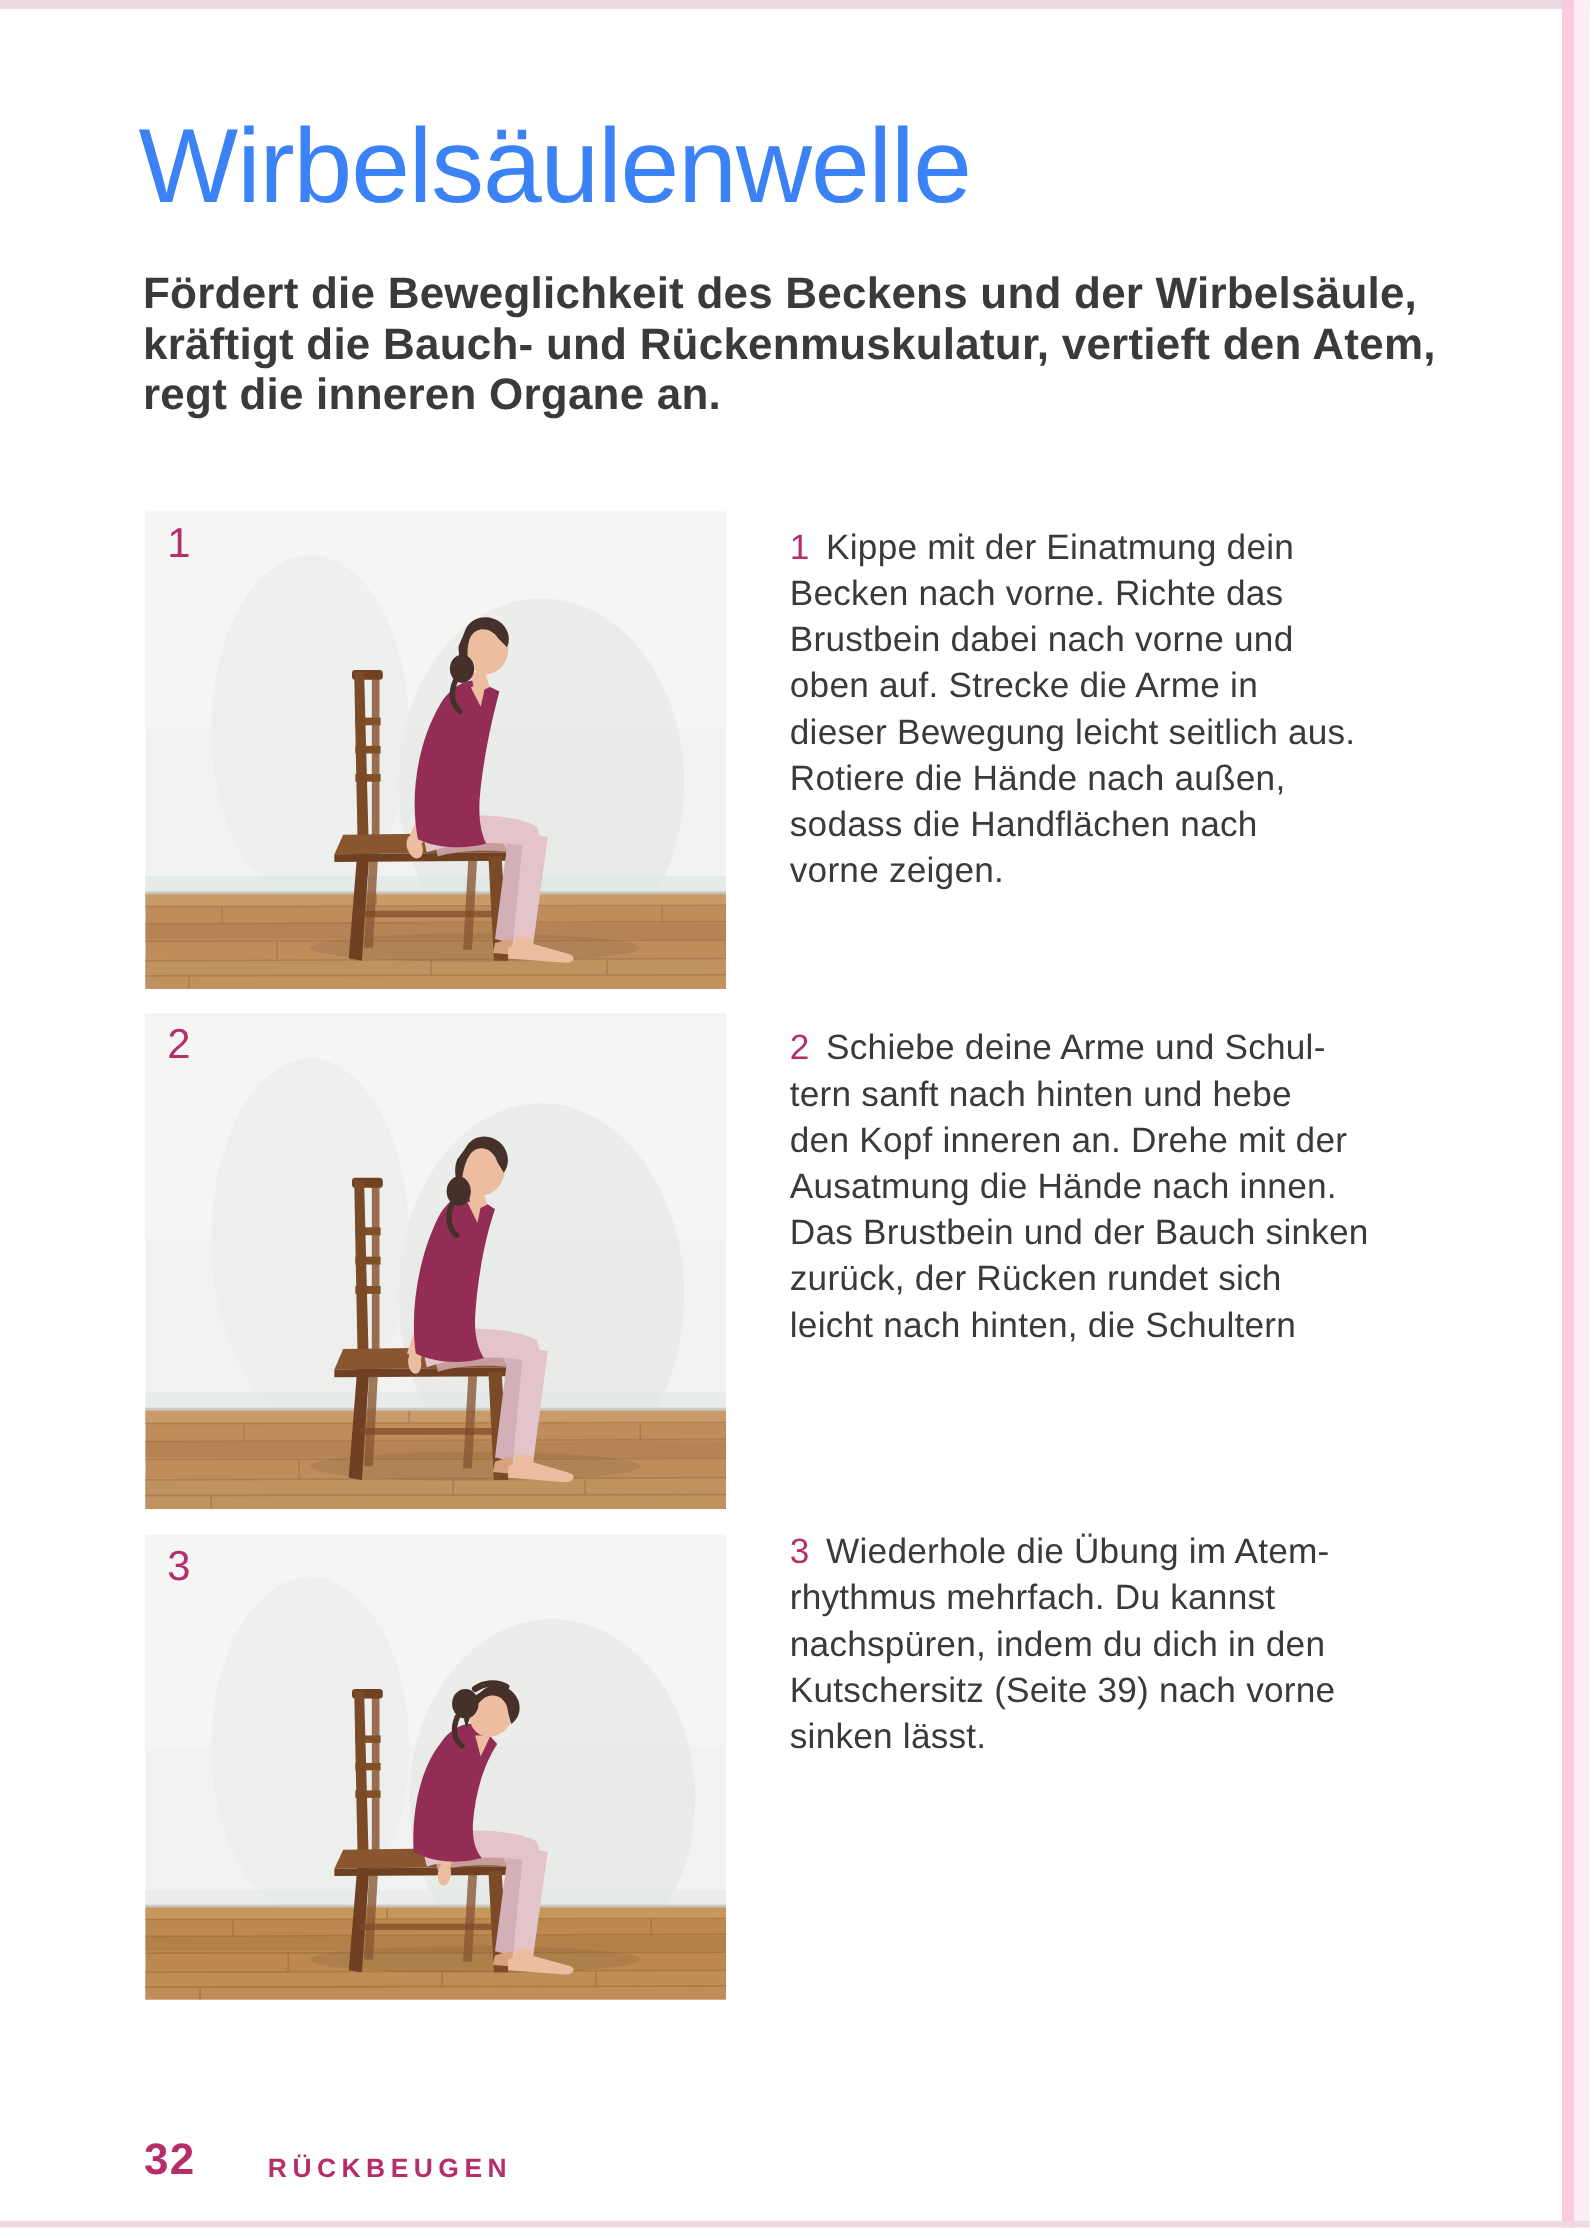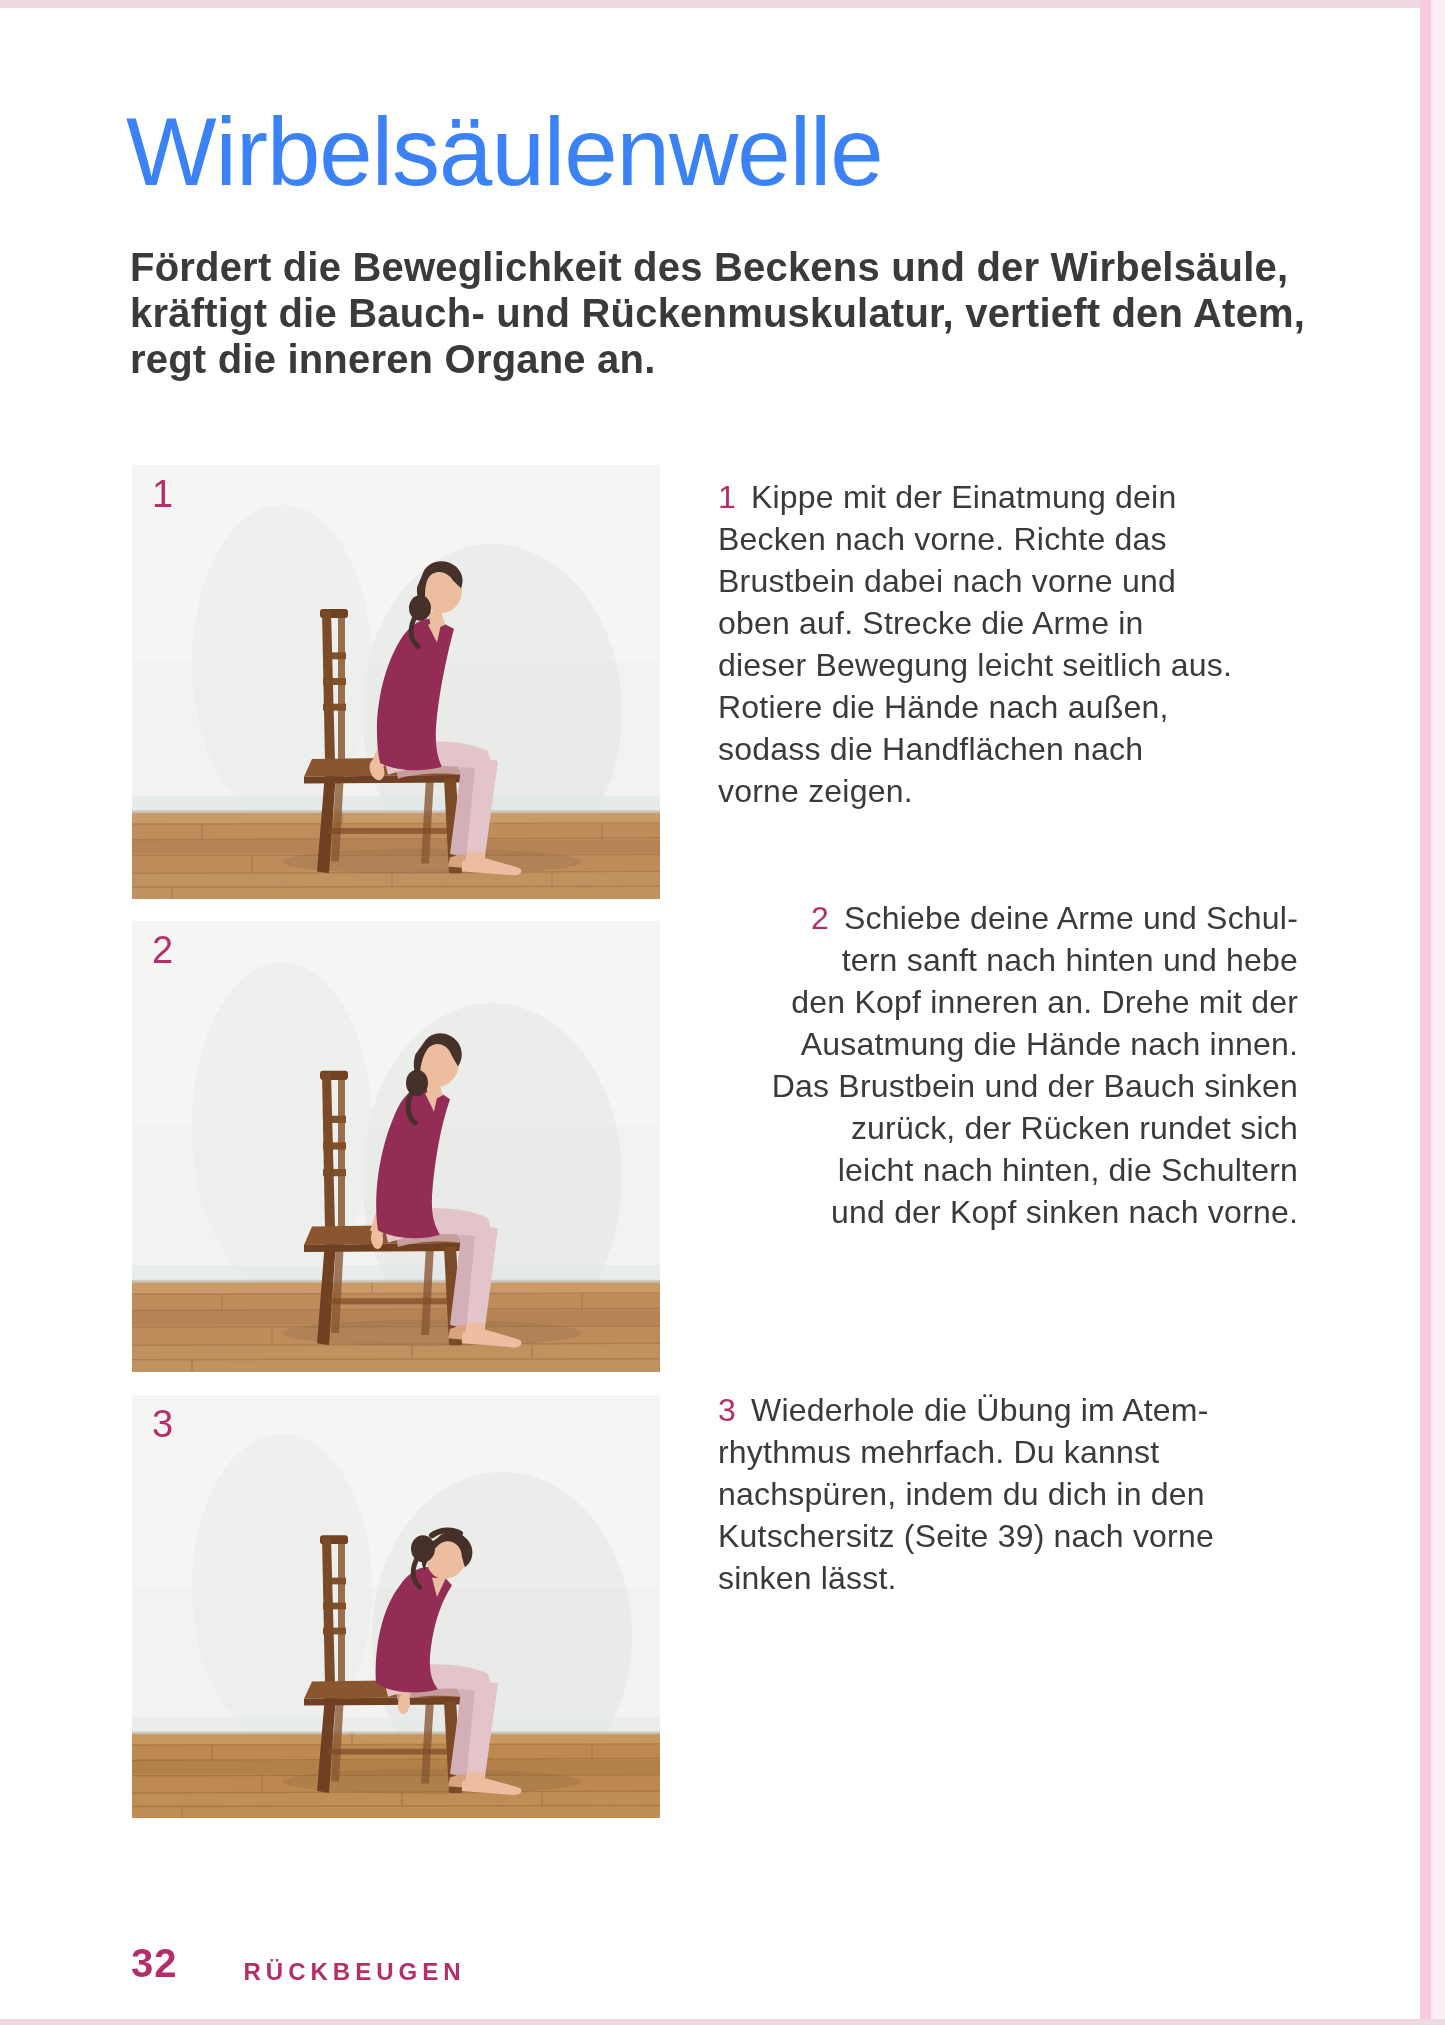--- a/index.html
+++ b/index.html
@@ -278,29 +278,28 @@
   <div><span class="num">1</span><span>Kippe mit der Einatmung dein</span></div>
   <div>Becken nach vorne. Richte das</div>
   <div>Brustbein dabei nach vorne und</div>
   <div>oben auf. Strecke die Arme in</div>
   <div>dieser Bewegung leicht seitlich aus.</div>
   <div>Rotiere die Hände nach außen,</div>
   <div>sodass die Handflächen nach</div>
   <div>vorne zeigen.</div>
 </div>
 
-<div class="abs step-text" style="top:897px;text-align:right;">
+<div class="abs step-text" style="top:931px;">
   <div><span class="num">2</span><span>Schiebe deine Arme und Schul-</span></div>
   <div>tern sanft nach hinten und hebe</div>
   <div>den Kopf inneren an. Drehe mit der</div>
   <div>Ausatmung die Hände nach innen.</div>
   <div>Das Brustbein und der Bauch sinken</div>
   <div>zurück, der Rücken rundet sich</div>
   <div>leicht nach hinten, die Schultern</div>
-  <div>und der Kopf sinken nach vorne.</div>
 </div>
 
 <div class="abs step-text" style="top:1389px;">
   <div><span class="num">3</span><span>Wiederhole die Übung im Atem-</span></div>
   <div>rhythmus mehrfach. Du kannst</div>
   <div>nachspüren, indem du dich in den</div>
   <div>Kutschersitz (Seite 39) nach vorne</div>
   <div>sinken lässt.</div>
 </div>
 

